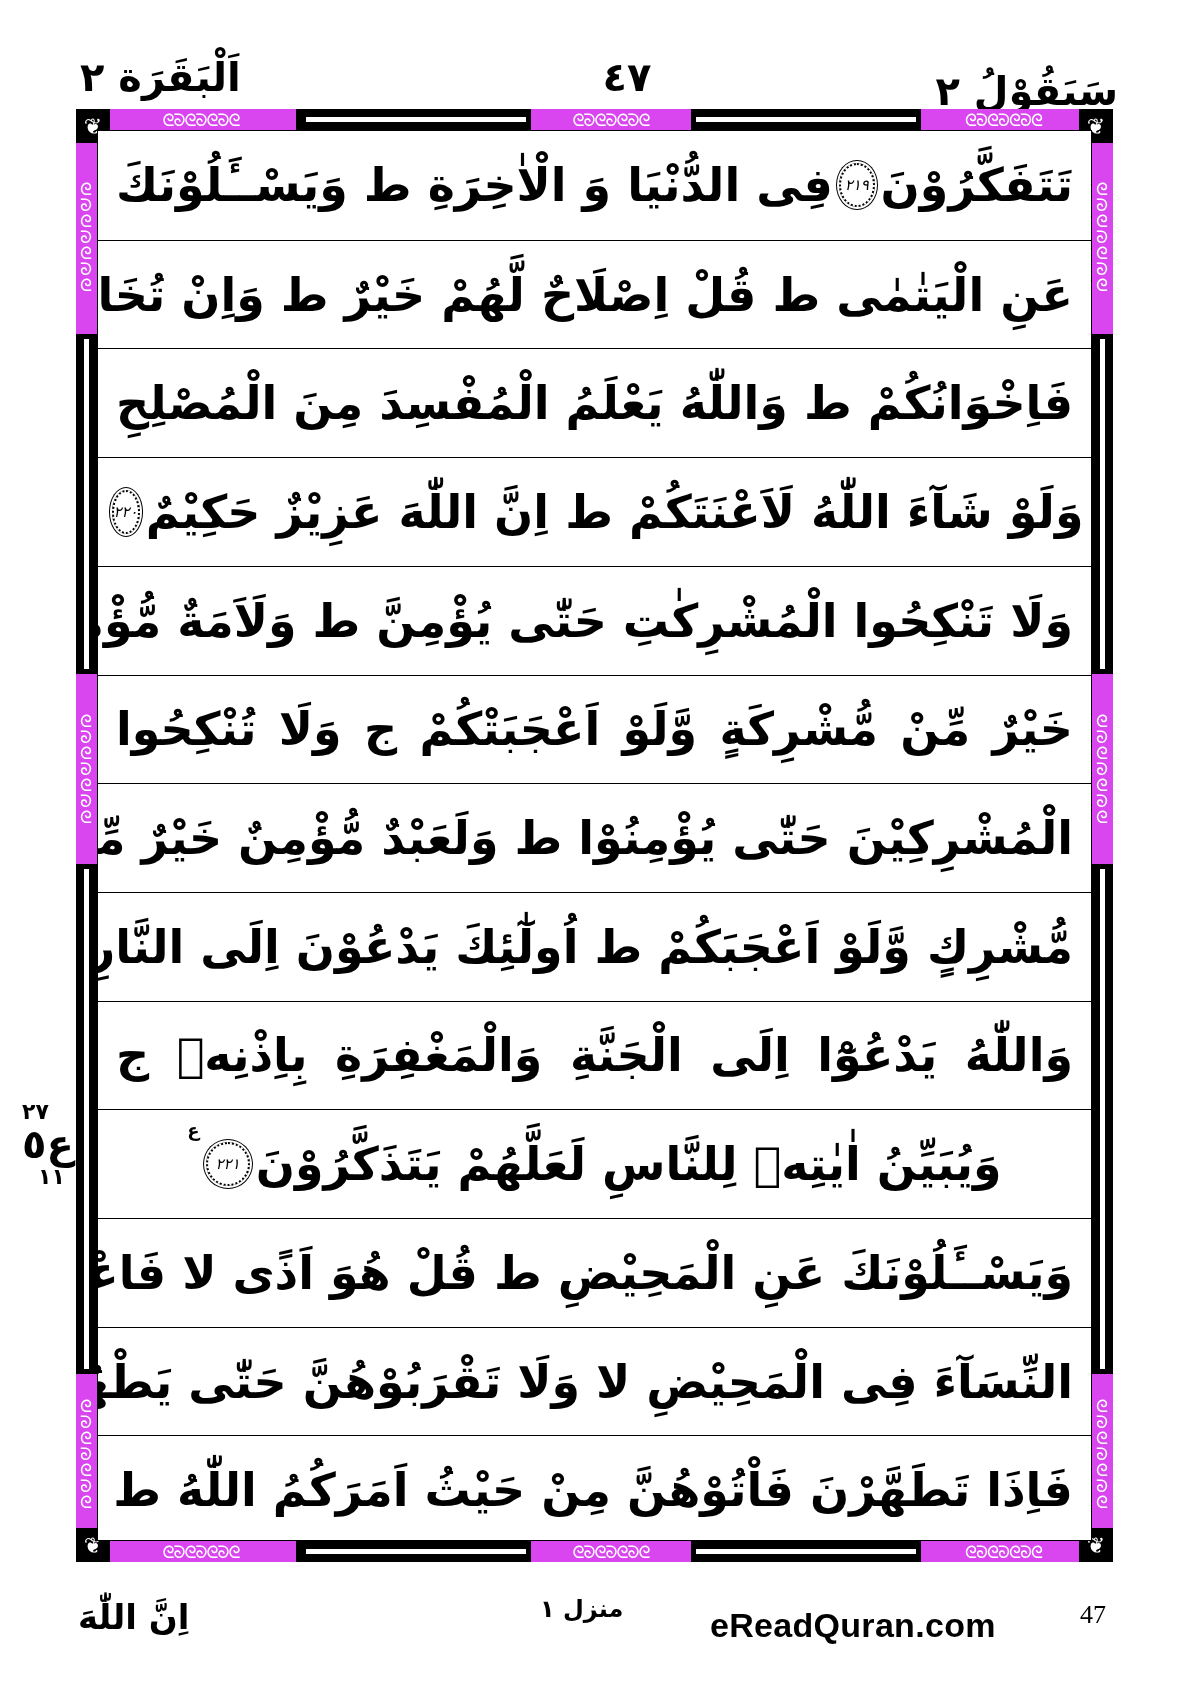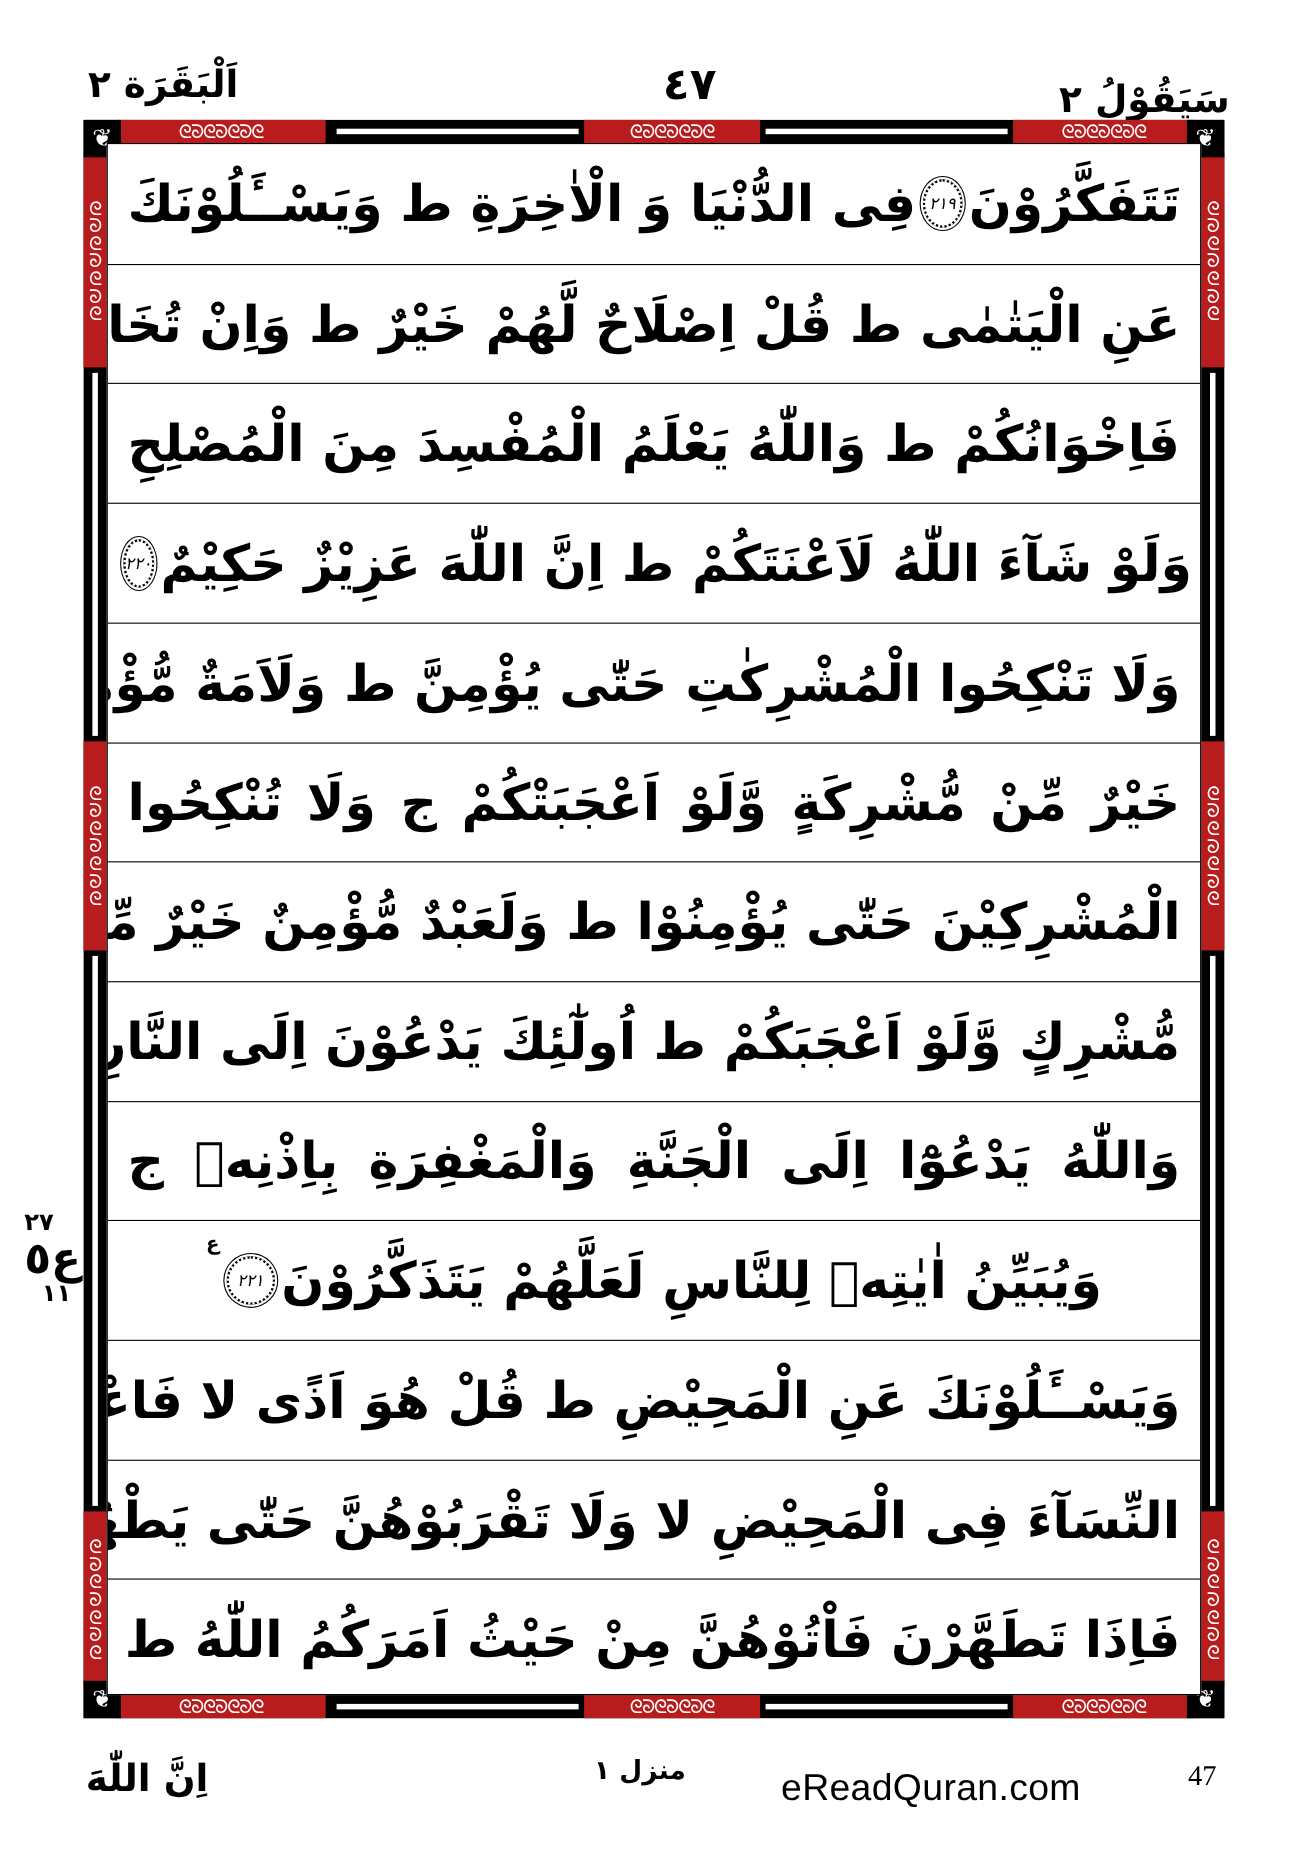--- a/index.html
+++ b/index.html
@@ -1,34 +1,34 @@
 <!DOCTYPE html>
 <html><head>
 <meta charset="utf-8">
 <style>
   html, body { margin:0; padding:0; background:#ffffff; }
   body { width:1190px; height:1684px; position:relative; overflow:hidden;
          font-family:"DejaVu Sans", sans-serif; color:#000; }
 
   
-  .hdr { position:absolute; top:52px; height:50px; font-size:34px; font-weight:bold;
+  .hdr { position:absolute; top:52px; height:50px; font-size:40px; font-weight:bold;
          line-height:50px; direction:rtl; white-space:nowrap; }
   .hdr-right { right:72px;margin-top:14px; }
   .hdr-left  { left:80px; }
   .hdr-center{ left:0; width:1190px; text-align:center; font-size:40px;padding-left:32px; }
 
   
   .frame { position:absolute; left:76px; top:109px; width:1037px; height:1453px;
            background:#000; }
   .frame-inner { position:absolute; left:21px; top:21px; right:21px; bottom:21px;
            background:#fff; border:1.5px solid #000; box-sizing:border-box; }
   
   .rule-h { position:absolute; height:5px; background:#fff; }
   .rule-v { position:absolute; width:5px; background:#fff; }
-  .orn { position:absolute; background:#b91c1c; color:#fff; overflow:hidden;
+  .orn { position:absolute; background:#d946ef; color:#fff; overflow:hidden;
          display:flex; align-items:center; justify-content:center;
          font-family:"DejaVu Serif", serif; }
   .orn-h { height:21px; font-size:17px; letter-spacing:-1px; }
   .orn-v { width:21px; font-size:17px; writing-mode:vertical-rl; letter-spacing:-1px; }
   .corner { position:absolute; width:34px; height:34px; background:#000; color:#fff;
             font-size:22px; display:flex; align-items:center; justify-content:center;
             font-family:"DejaVu Serif", serif; }
 
   
   .rows { position:absolute; left:0; top:0; right:0; bottom:0; }
@@ -49,21 +49,21 @@
   .ruku { position:absolute; left:22px; top:1100px; width:40px; text-align:left;
           font-weight:bold; line-height:1.05; }
   .ruku .a { font-size:22px; display:block; }
   .ruku .b { font-size:40px; display:block; }
   .ruku .c { font-size:22px; display:block;margin-left:16px; }
 
   
   .ftr { position:absolute; top:1592px; height:50px; line-height:50px; white-space:nowrap; }
   .ftr-ar-left { left:78px; font-size:34px; font-weight:bold; direction:rtl; }
   .ftr-manzil { left:540px; font-size:24px; font-weight:bold; direction:rtl; top:1584px; }
-  .ftr-brand { left:710px; font-family:"Liberation Sans", sans-serif; font-weight:normal;
+  .ftr-brand { left:710px; font-family:"Liberation Sans", sans-serif; font-weight:bold;
                font-size:34px; letter-spacing:0.3px; top:1600px; }
   .ftr-page { left:1080px; font-family:"Liberation Serif", serif; font-size:26px; top:1590px; }
 </style>
 </head>
 <body>
 
 <div class="hdr hdr-right">سَيَقُوْلُ ٢</div>
 <div class="hdr hdr-center">٤٧</div>
 <div class="hdr hdr-left">اَلْبَقَرَة ٢</div>
 

